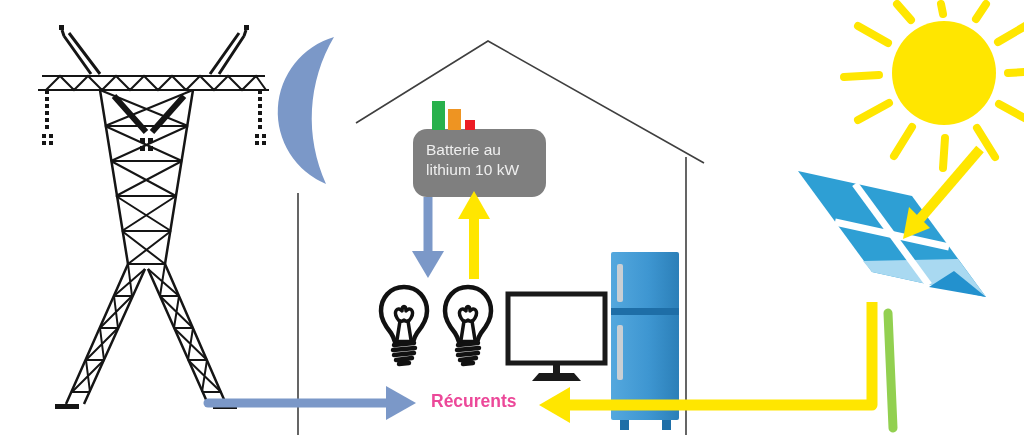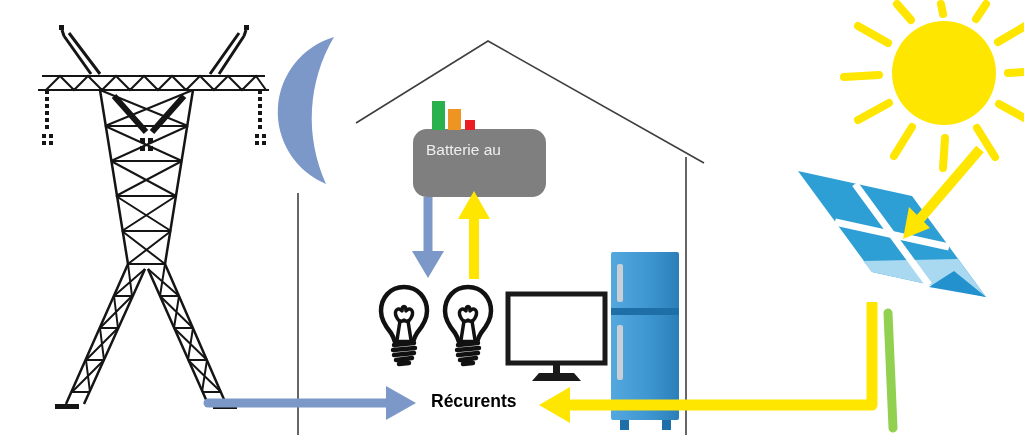--- a/index.html
+++ b/index.html
@@ -10,31 +10,32 @@
   .stage svg.canvas{position:absolute;left:0;top:0;z-index:2;}
   .battery-box{
     position:absolute;left:377px;top:129px;width:133px;height:68px;
     background:#7f7f7f;border-radius:14px;color:#efefef;
     font-size:15.5px;line-height:1.32;padding:11px 0 0 13px;
     box-sizing:border-box;z-index:1;
   }
   .battery-box span{display:block;}
   .loads-label{
     position:absolute;left:395px;top:391px;z-index:3;
-    font-weight:bold;font-size:17.5px;color:#000000;
+    font-weight:bold;font-size:17.5px;color:#ec4899;
     letter-spacing:0px;white-space:nowrap;
   }
 </style>
 </head>
 <body>
 
 <div class="stage">
 
   <div class="battery-box">
     <span>Batterie au</span>
+    <span>lithium 10 kW</span>
   </div>
 
   <div class="loads-label">Récurents</div>
 
   <svg class="canvas" width="1024" height="435" viewBox="0 0 1024 435">
     <defs>
       <linearGradient id="fridgeGrad" x1="0" y1="0" x2="1" y2="0">
         <stop offset="0" stop-color="#54A8DE"></stop>
         <stop offset="0.55" stop-color="#3E96D1"></stop>
         <stop offset="1" stop-color="#2B7FB8"></stop>

